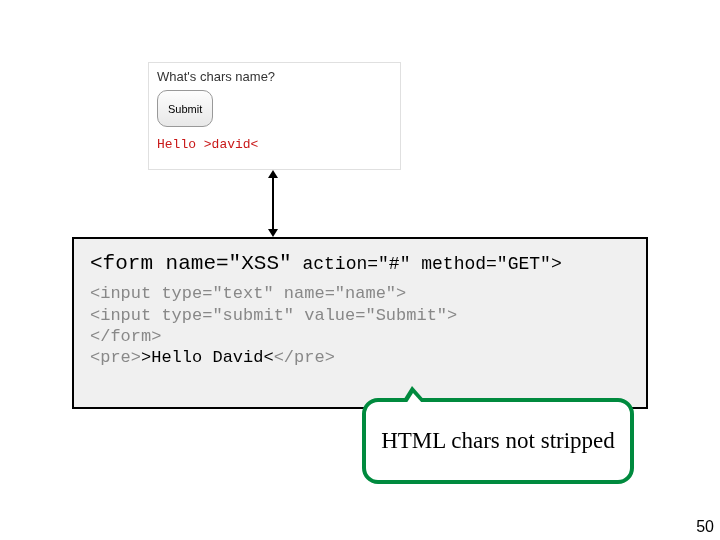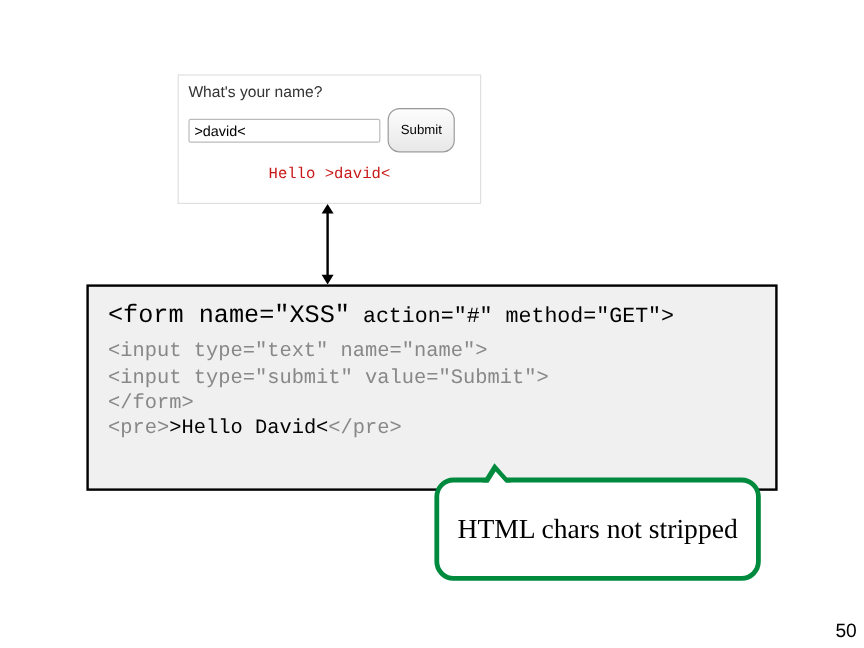--- a/index.html
+++ b/index.html
@@ -31,21 +31,20 @@
     font-size: 11px;
     border: 1px solid #999;
     border-radius: 10px;
     background: linear-gradient(#fdfdfd, #e8e8e8);
     cursor: pointer;
   }
   .form-demo .output {
     font-family: "Courier New", monospace;
     font-size: 13px;
     color: #c91818;
-    text-align: center;
   }
 
   .arrow {
     position: absolute;
     left: 272px;
     top: 176px;
     width: 2px;
     height: 55px;
     background: #000;
   }
@@ -122,23 +121,22 @@
     right: 6px;
     bottom: 4px;
     font-size: 16px;
     color: #000;
   }
 </style>
 </head>
 <body>
 
 <div class="form-demo">
-  <div class="q">What's your name?</div>
+  <div class="q">What's chars name?</div>
   <div class="row">
-    <input type="text" value="&gt;david&lt;" style="">
     <button class="submit-btn">Submit</button>
   </div>
   <div class="output">Hello &gt;david&lt;</div>
 </div>
 
 <div class="arrow"></div>
 
 <div class="code-box">
   <div class="line1">
     <span>&lt;form name="XSS"</span><span class="small"> action="#" method="GET"&gt;</span>

